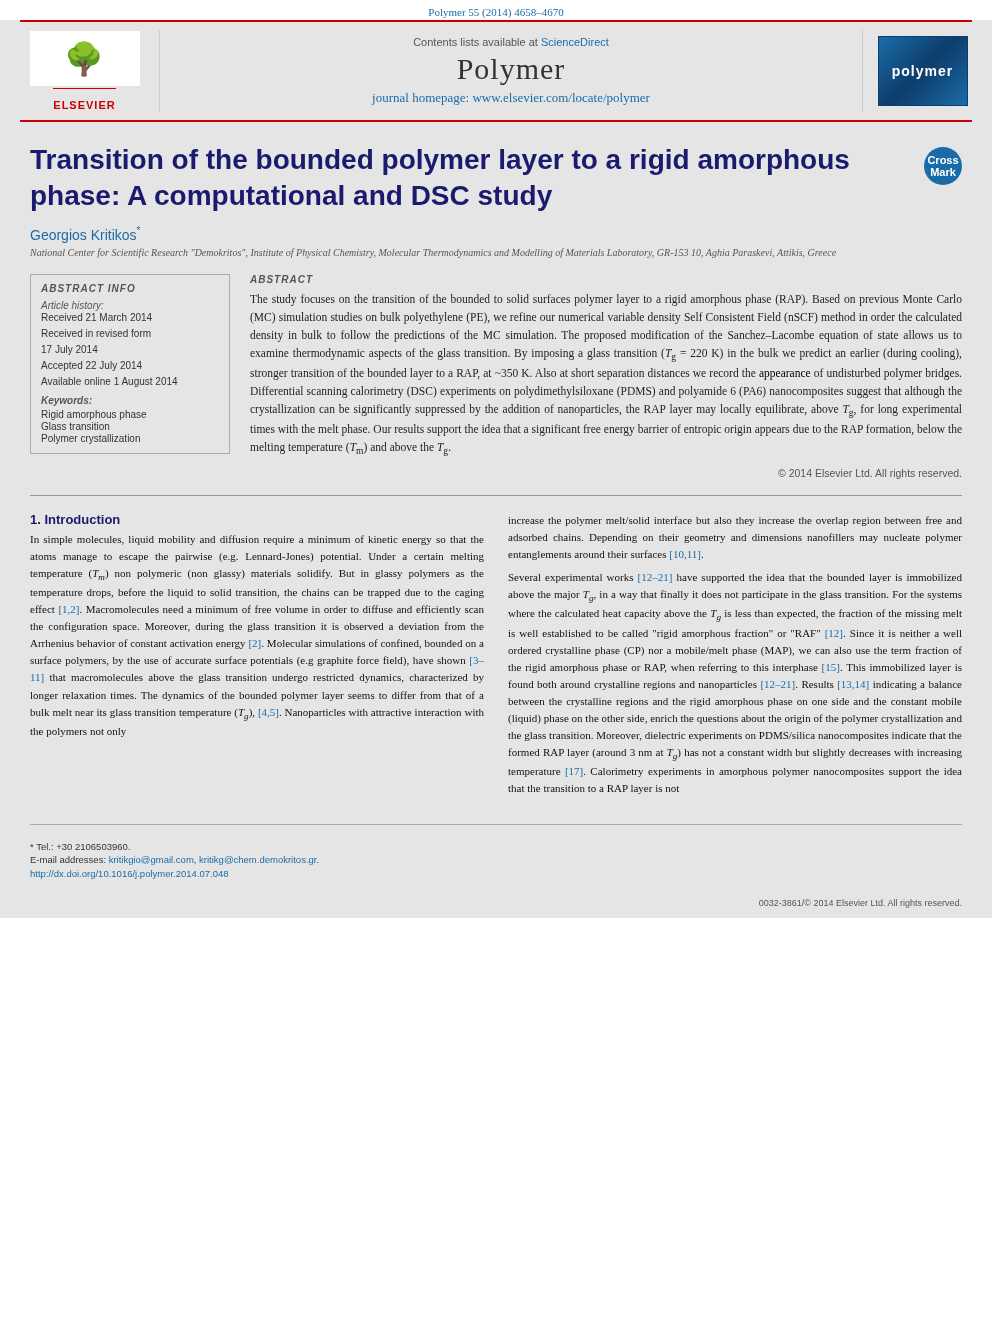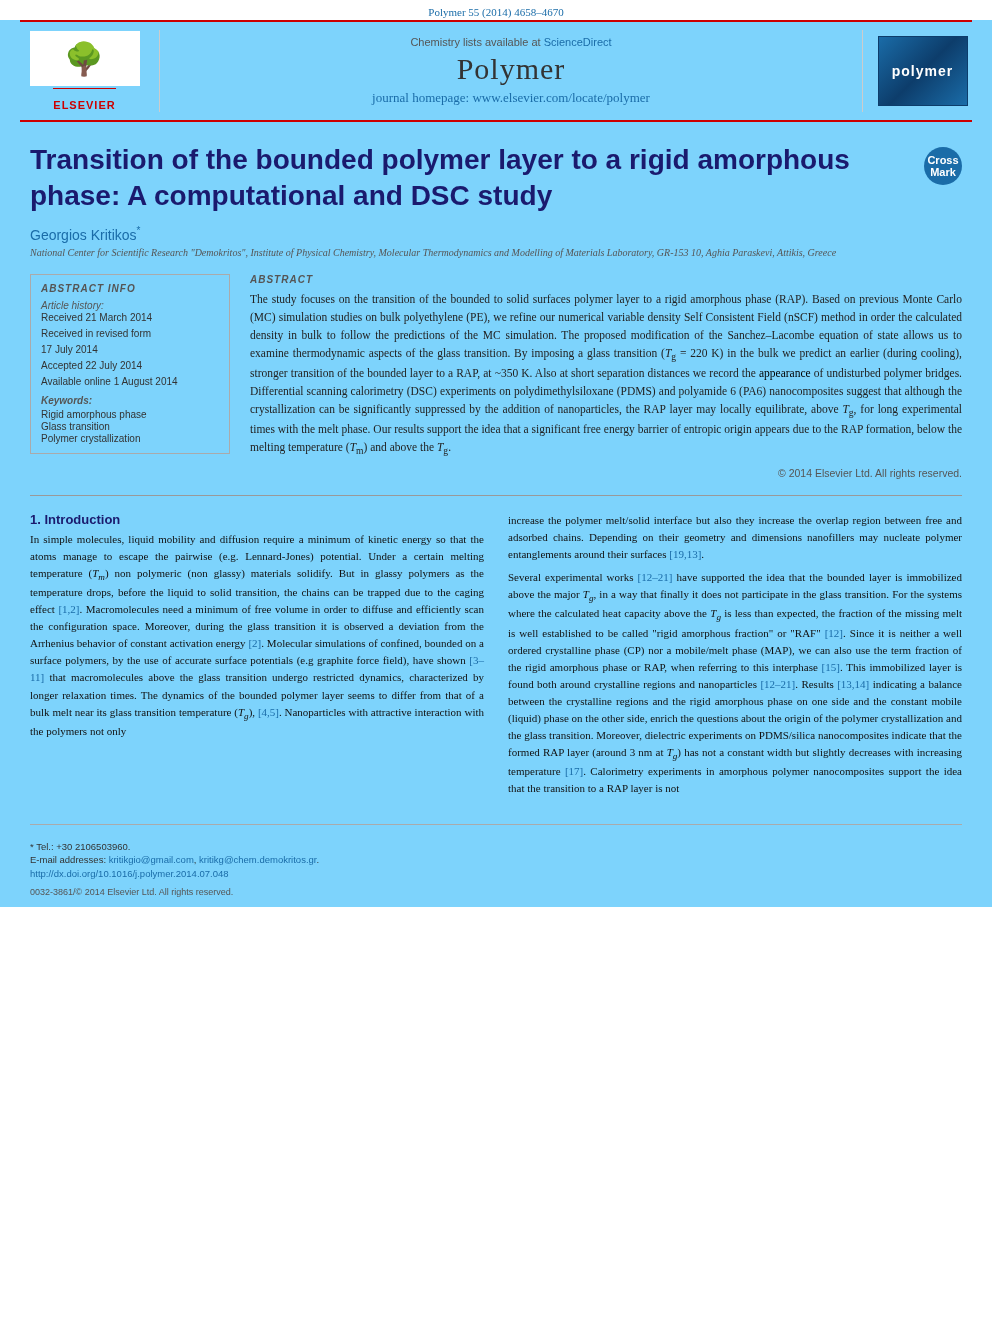--- a/index.html
+++ b/index.html
@@ -6,21 +6,21 @@
     body {
       font-family: 'Times New Roman', Times, serif;
       background: #fff;
       width: 992px;
       min-height: 1323px;
       color: #000;
       font-size: 13px;
     }
     .page-wrapper {
       width: 992px;
-      background: #7dd3fc;
+      background: #e5e5e5;
       padding: 0;
     }
     
     .top-bar {
       background: #fff;
       text-align: center;
       padding: 6px 0 2px 0;
       font-size: 11px;
       color: #1a6ca8;
     }
@@ -321,21 +321,22 @@
     .doi-line {
       font-size: 9.5px;
       color: #1a6ca8;
       font-family: Arial, sans-serif;
       margin-top: 3px;
     }
     .footer-bottom {
       font-size: 9px;
       color: #555;
       font-family: Arial, sans-serif;
-      margin-top: 8px;
+      margin-top: 19px;
+      text-align: right;
     }
   </style>
 </head>
 <body>
 
 <div class="page-wrapper">
 
   <div class="top-bar">
     <span>Polymer 55 (2014) 4658–4670</span>
   </div>
@@ -344,21 +345,21 @@
     <div class="journal-header-left">
       <div class="elsevier-logo">
         <div class="elsevier-logo-img">
           <span style="font-size:32px; color:#2a6e1a;">🌳</span>
         </div>
         <div class="elsevier-text">ELSEVIER</div>
       </div>
     </div>
     <div class="journal-header-center">
       <div class="sciencedirect-line">
-        <span>Chemistry lists available at</span>
+        <span>Contents lists available at</span>
         <span style="color:#1a6ca8;">ScienceDirect</span>
       </div>
       <div class="journal-name-big">Polymer</div>
       <div class="journal-homepage">
         <span style="color:#1a6ca8;">journal homepage: www.elsevier.com/locate/polymer</span>
       </div>
     </div>
     <div class="journal-header-right">
       <div class="polymer-logo-box">
         <span class="polymer-logo-text">polymer</span>
@@ -413,21 +414,21 @@
       <div class="body-col-left">
         <div class="body-section-num">
           <span>1.</span>&nbsp;<span>Introduction</span>
         </div>
         <p class="body-paragraph">
           In simple molecules, liquid mobility and diffusion require a minimum of kinetic energy so that the atoms manage to escape the pairwise (e.g. Lennard-Jones) potential. Under a certain melting temperature (<em>T<sub>m</sub></em>) non polymeric (non glassy) materials solidify. But in glassy polymers as the temperature drops, before the liquid to solid transition, the chains can be trapped due to the caging effect <span class="ref-link" style="color:#1a6ca8;">[1,2]</span>. Macromolecules need a minimum of free volume in order to diffuse and efficiently scan the configuration space. Moreover, during the glass transition it is observed a deviation from the Arrhenius behavior of constant activation energy <span class="ref-link" style="color:#1a6ca8;">[2]</span>. Molecular simulations of confined, bounded on a surface polymers, by the use of accurate surface potentials (e.g graphite force field), have shown <span class="ref-link" style="color:#1a6ca8;">[3–11]</span> that macromolecules above the glass transition undergo restricted dynamics, characterized by longer relaxation times. The dynamics of the bounded polymer layer seems to differ from that of a bulk melt near its glass transition temperature (<em>T<sub>g</sub></em>), <span class="ref-link" style="color:#1a6ca8;">[4,5]</span>. Nanoparticles with attractive interaction with the polymers not only
         </p>
       </div>
       <div class="body-col-right">
         <p class="body-paragraph">
-          increase the polymer melt/solid interface but also they increase the overlap region between free and adsorbed chains. Depending on their geometry and dimensions nanofillers may nucleate polymer entanglements around their surfaces <span class="ref-link" style="color:#1a6ca8;">[19,13]</span>.
+          increase the polymer melt/solid interface but also they increase the overlap region between free and adsorbed chains. Depending on their geometry and dimensions nanofillers may nucleate polymer entanglements around their surfaces <span class="ref-link" style="color:#1a6ca8;">[10,11]</span>.
         </p>
         <p class="body-paragraph">
           Several experimental works <span class="ref-link" style="color:#1a6ca8;">[12–21]</span> have supported the idea that the bounded layer is immobilized above the major <em>T<sub>g</sub></em>, in a way that finally it does not participate in the glass transition. For the systems where the calculated heat capacity above the <em>T<sub>g</sub></em> is less than expected, the fraction of the missing melt is well established to be called "rigid amorphous fraction" or "RAF" <span class="ref-link" style="color:#1a6ca8;">[12]</span>. Since it is neither a well ordered crystalline phase (CP) nor a mobile/melt phase (MAP), we can also use the term fraction of the rigid amorphous phase or RAP, when referring to this interphase <span class="ref-link" style="color:#1a6ca8;">[15]</span>. This immobilized layer is found both around crystalline regions and nanoparticles <span class="ref-link" style="color:#1a6ca8;">[12–21]</span>. Results <span class="ref-link" style="color:#1a6ca8;">[13,14]</span> indicating a balance between the crystalline regions and the rigid amorphous phase on one side and the constant mobile (liquid) phase on the other side, enrich the questions about the origin of the polymer crystallization and the glass transition. Moreover, dielectric experiments on PDMS/silica nanocomposites indicate that the formed RAP layer (around 3 nm at <em>T<sub>g</sub></em>) has not a constant width but slightly decreases with increasing temperature <span class="ref-link" style="color:#1a6ca8;">[17]</span>. Calorimetry experiments in amorphous polymer nanocomposites support the idea that the transition to a RAP layer is not
         </p>
       </div>
     </div>
   </div>
 
   <div class="page-footer">
     <div class="footnote-line">

